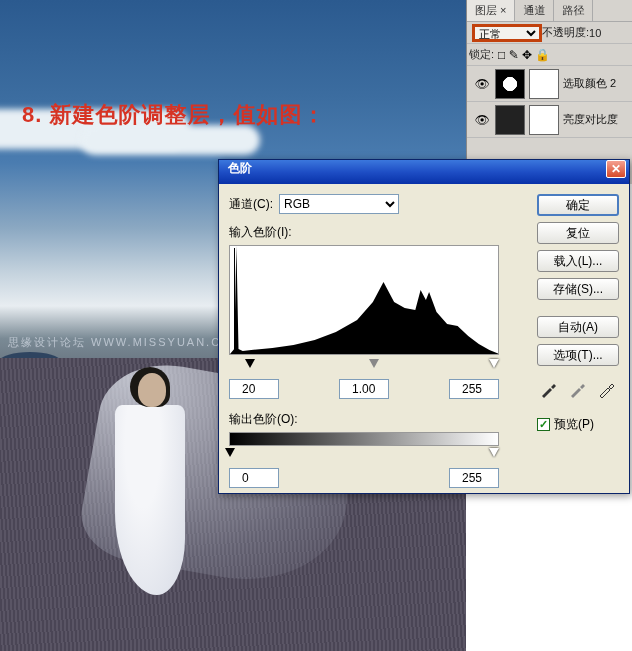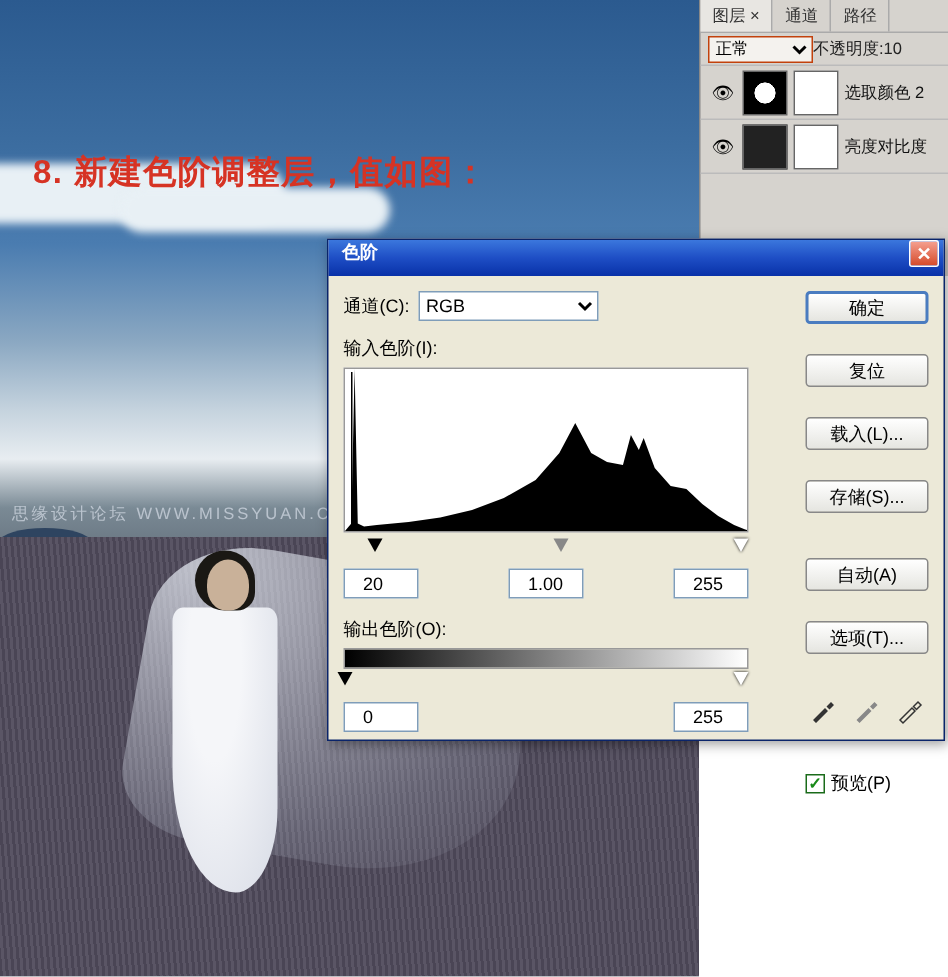--- a/index.html
+++ b/index.html
@@ -17,33 +17,33 @@
 .head{position:absolute;left:78px;top:28px;width:28px;height:34px;background:#c9b199;border-radius:50% 50% 45% 45%}
 .hair{position:absolute;left:70px;top:22px;width:40px;height:40px;background:#1a1814;border-radius:50% 50% 30% 50%}
 .instruction{position:absolute;left:22px;top:100px;color:#d63324;font-size:22px;font-weight:bold;letter-spacing:1px}
 .watermark{position:absolute;left:8px;top:335px;color:rgba(230,235,245,.6);font-size:11px;letter-spacing:2px}
 .layers-panel{position:absolute;right:0;top:0;width:166px;height:184px;background:#d6d3ce;border-left:1px solid #888}
 .lp-tabs{display:flex;height:22px;align-items:center;border-bottom:1px solid #aaa}
 .lp-tab{padding:3px 8px;border-right:1px solid #aaa;color:#333;font-size:11px;cursor:pointer}
 .lp-tab.active{background:#e8e6e2}
 .lp-row{display:flex;align-items:center;height:22px;padding:2px;border-bottom:1px solid #bbb}
 .lp-label{font-size:11px;color:#222}
-.lp-select{height:18px;font-size:11px;border:1px solid #c2410c;background:#f4f2ee;margin-left:3px}
+.lp-select{height:18px;font-size:11px;border:3px solid #c2410c;background:#f4f2ee;margin-left:3px}
 .lp-layer{display:flex;align-items:center;height:36px;border-bottom:1px solid #bbb;padding:2px}
 .lp-eye{width:20px;height:20px;margin:0 3px;display:flex;align-items:center;justify-content:center}
 .lp-thumb{width:30px;height:30px;border:1px solid #666;background:#fff;margin-right:4px}
 .lp-thumb.mask{background:radial-gradient(circle at 50% 50%,#fff 35%,#000 36%)}
 .lp-layer-name{font-size:11px;color:#111}
 .dialog{position:absolute;left:218px;top:159px;width:412px;height:335px;background:#ece9d8;border:1px solid #0a246a;box-shadow:2px 2px 8px rgba(0,0,0,.4)}
 .titlebar{height:24px;background:linear-gradient(to bottom,#3b77dd,#1e4ec5 50%,#0831a8);display:flex;align-items:flex-start;justify-content:space-between;padding:0 3px}
 .titlebar-text{color:#fff;font-size:12px;font-weight:bold;padding-left:6px}
 .closebtn{width:20px;height:18px;background:linear-gradient(to bottom,#f5a090,#d54a2a);border:1px solid #fff;border-radius:2px;color:#fff;display:flex;align-items:center;justify-content:center;font-weight:bold;cursor:pointer}
 .dialog-body{display:flex;padding:10px;gap:10px}
 .dialog-left{flex:1}
-.dialog-right{width:82px;display:flex;flex-direction:column;gap:20px}
+.dialog-right{width:82px;display:flex;flex-direction:column;gap:6px}
 .chan-row{display:flex;align-items:center;margin-bottom:10px}
 .chan-label{font-size:12px;margin-right:6px}
 .chan-select{width:120px;height:20px;border:1px solid #7f9db9;font-size:12px;background:#fff}
 .sect-label{font-size:12px;margin-bottom:4px;display:block}
 .histo-box{width:270px;height:110px;border:1px solid #999;background:#fff;position:relative;margin-bottom:4px;overflow:hidden}
 .histo-line{position:absolute;left:4px;top:2px;width:1px;height:106px;background:#000}
 .histo-svg{position:absolute;left:0;bottom:0;width:270px;height:110px}
 .slider-track{width:270px;height:14px;position:relative;margin-bottom:6px}
 .tri{position:absolute;top:0;width:0;height:0;border-left:5px solid transparent;border-right:5px solid transparent}
 .tri.black{border-top:9px solid #000}
@@ -82,20 +82,24 @@
 <div class="layers-panel">
   <div class="lp-tabs">
     <div class="lp-tab active">图层 ×</div>
     <div class="lp-tab">通道</div>
     <div class="lp-tab">路径</div>
   </div>
   <div class="lp-row">
     <select class="lp-select" style="width:70px"><option>正常</option></select>
     <span class="lp-label" style="">不透明度:</span>
     <span class="lp-label">10</span>
+  </div>
+  <div class="lp-row">
+    <span class="lp-label">锁定:</span>
+    <span style="margin-left:4px">□ ✎ ✥ 🔒</span>
   </div>
   <div class="lp-layer">
     <div class="lp-eye">👁</div>
     <div class="lp-thumb mask"></div>
     <div class="lp-thumb"></div>
     <span class="lp-layer-name">选取颜色 2</span>
   </div>
   <div class="lp-layer">
     <div class="lp-eye">👁</div>
     <div class="lp-thumb" style="background:#222"></div>

